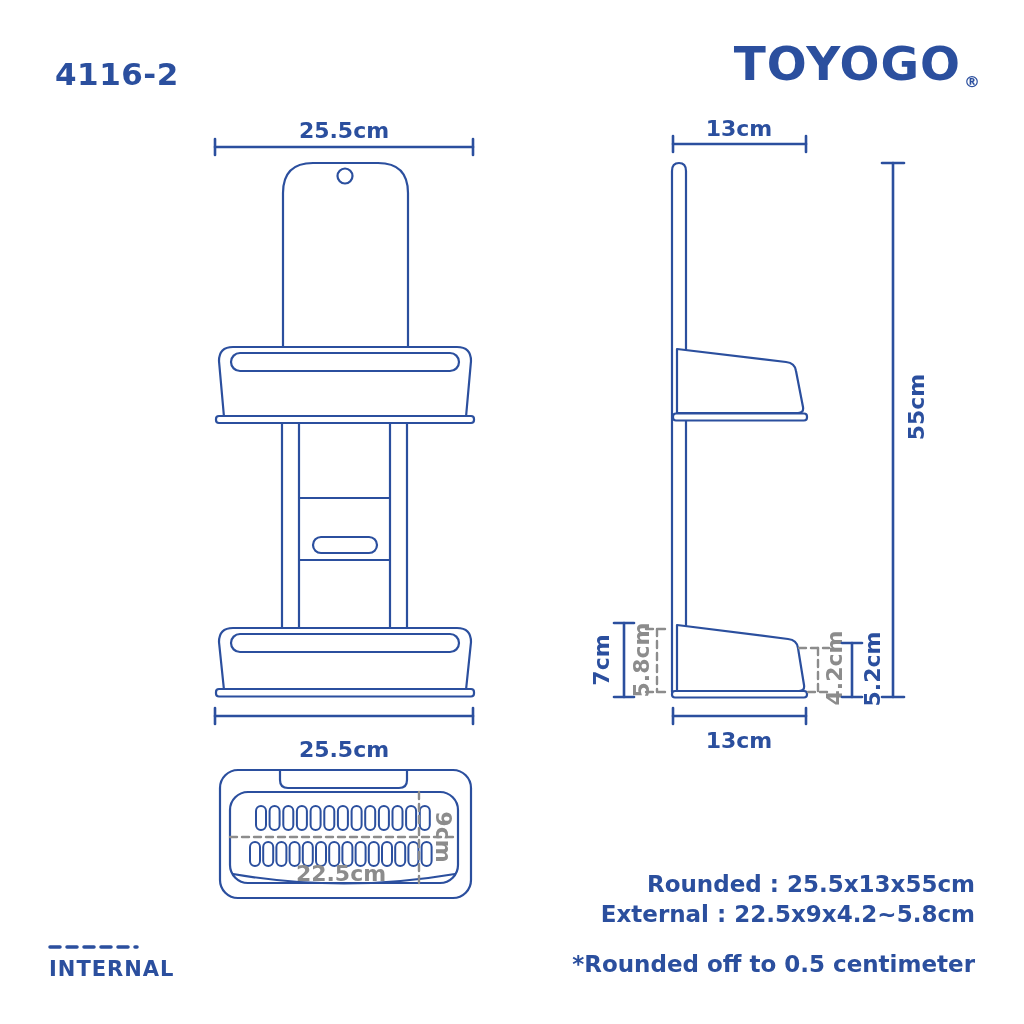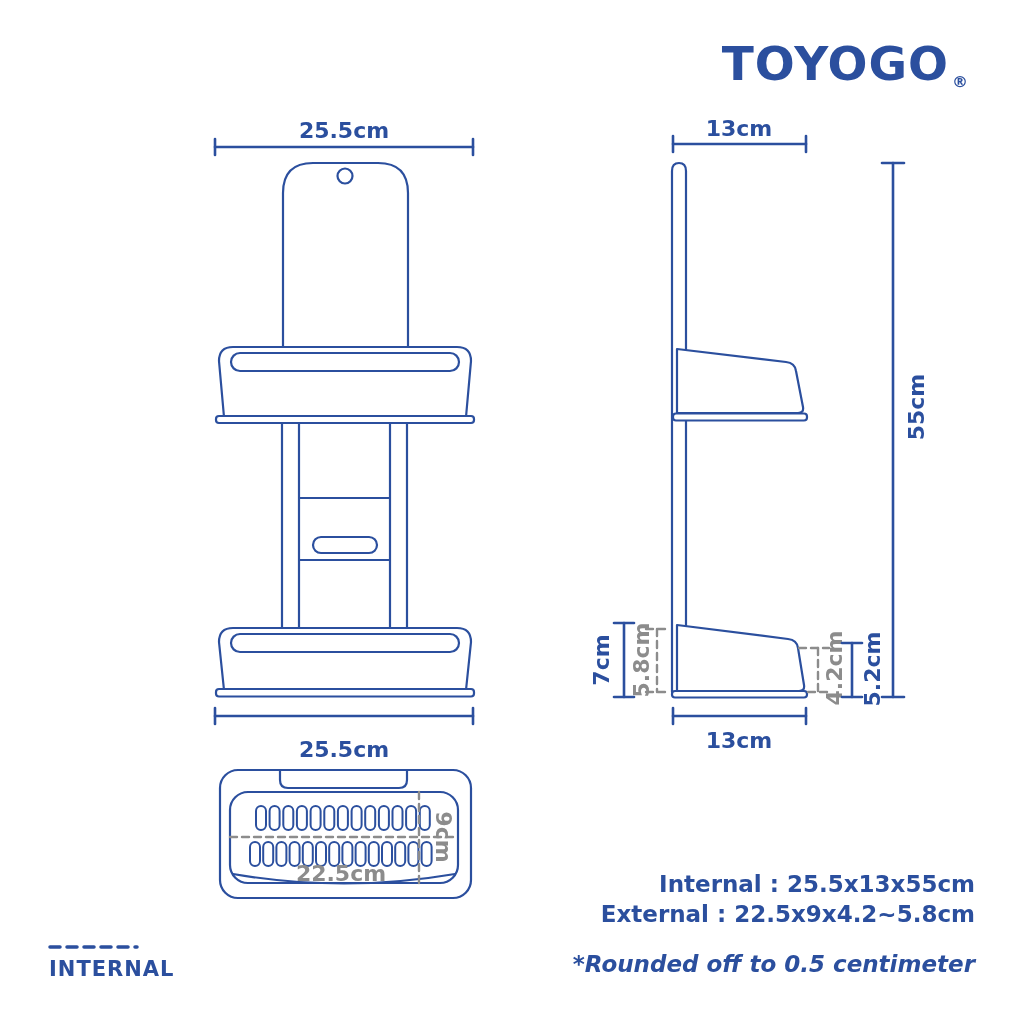--- a/index.html
+++ b/index.html
@@ -1,35 +1,36 @@
 <!DOCTYPE html>
 <html><head>
 <meta charset="utf-8">
 <style>
   html,body{margin:0;padding:0;background:#fff;width:1024px;height:1024px;overflow:hidden;
     font-family:"DejaVu Sans","Liberation Sans",sans-serif;}
   .canvas{position:relative;width:1024px;height:1024px;background:#fff;}
   .model{position:absolute;left:55px;top:56px;font-size:31px;font-weight:700;color:#2B4F9E;letter-spacing:.5px;}
-  .brand{position:absolute;right:56px;top:40px;display:flex;align-items:flex-start;color:#2B4F9E;}
+  .brand{position:absolute;right:44px;top:40px;display:flex;align-items:flex-start;color:#2B4F9E;}
   .brand .word{font-size:47px;font-weight:800;letter-spacing:1px;line-height:1;}
   .brand .reg{font-size:16px;font-weight:700;margin-top:32px;margin-left:3px;}
   .summary{position:absolute;right:49px;top:869px;text-align:right;color:#2B4F9E;
     font-size:23px;font-weight:700;line-height:1.32;}
   .note{position:absolute;right:49px;top:951px;text-align:right;color:#2B4F9E;
-    font-size:23px;font-weight:700;font-style:italic;}
+    font-size:23px;font-weight:700;}
   svg text{font-family:"DejaVu Sans","Liberation Sans",sans-serif;}
   .dimtxt{font-size:22px;font-weight:700;fill:#2B4F9E;}
   .dimtxt-gray{font-size:22px;font-weight:700;fill:#8C8C8C;}
   .legendtxt{font-size:21px;font-weight:700;fill:#2B4F9E;letter-spacing:1px;}
 </style>
 </head>
 <body>
 
 <div class="canvas">
 
+  <div class="model">4116-2</div>
 
   <div class="brand">
     <span class="word">TOYOGO</span>
     <span class="reg">®</span>
   </div>
 
   <svg width="1024" height="1024" viewBox="0 0 1024 1024" fill="none" stroke-linecap="round" stroke-linejoin="round">
 
     <g stroke="#2B4F9E" stroke-width="2.2">
 
@@ -182,18 +183,18 @@
       <text class="dimtxt-gray" x="444" y="845" text-anchor="middle" transform="rotate(90 444 837)" stroke="none">9cm</text>
     </g>
 
     <g>
       <line x1="50" y1="947" x2="137" y2="947" stroke="#2B4F9E" stroke-width="3.5" stroke-dasharray="10 7"></line>
       <text class="legendtxt" x="49" y="976">INTERNAL</text>
     </g>
   </svg>
 
   <div class="summary">
-    <div>Internal : 25.5x13x55cm</div>
+    <div>Rounded : 25.5x13x55cm</div>
     <div>External : 22.5x9x4.2~5.8cm</div>
   </div>
   <div class="note">*Rounded off to 0.5 centimeter</div>
 
 </div>
 
 </body></html>

